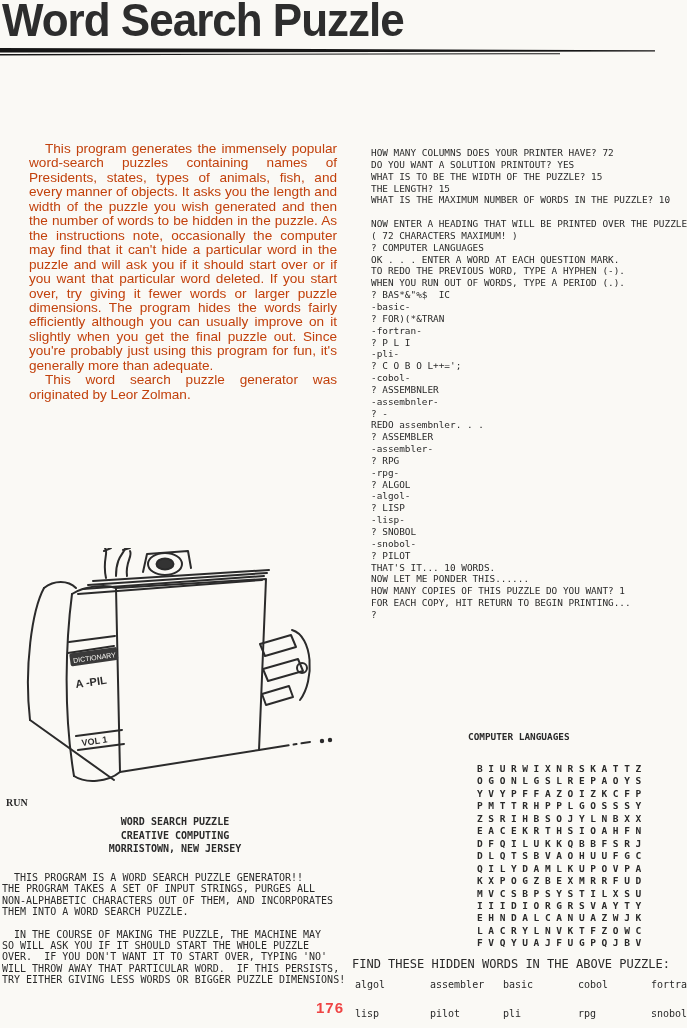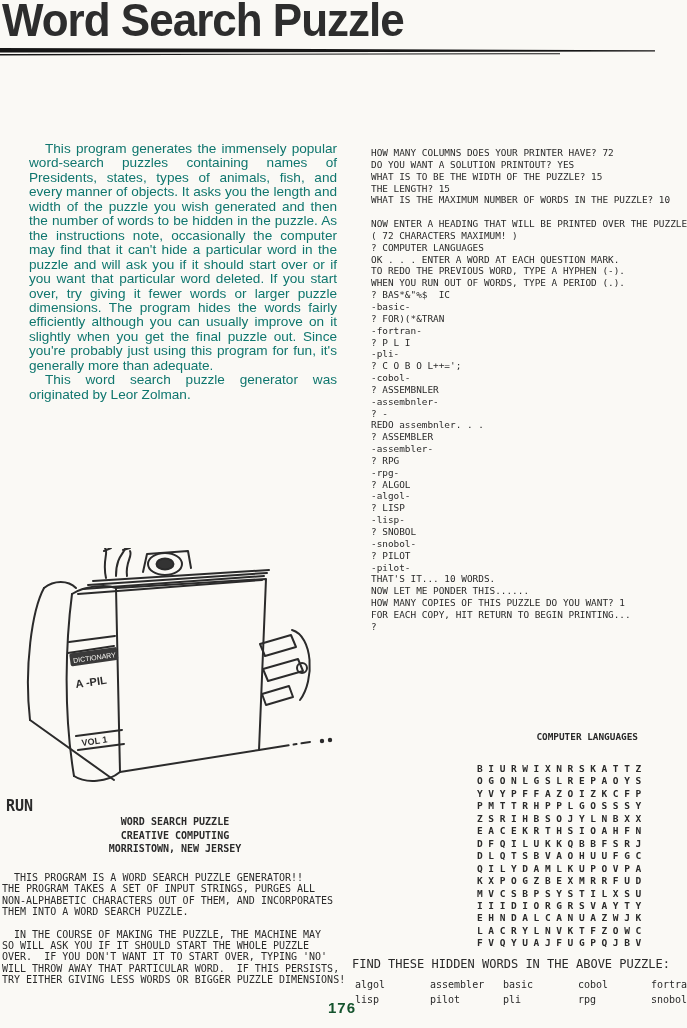--- a/index.html
+++ b/index.html
@@ -12,64 +12,64 @@
   .title{
     position:absolute;left:2px;top:-6px;
     font-family:"Liberation Sans",sans-serif;font-weight:900;
     font-size:44px;letter-spacing:-1px;color:#2d2d2d;
     transform:scaleY(1.04);transform-origin:top left;white-space:nowrap;
   }
   .title-rule{position:absolute;left:0;top:48px;width:660px;height:8px;}
   
   .article{
     position:absolute;left:29px;top:142px;width:308px;
-    font-size:13.6px;line-height:14.45px;text-align:justify;color:#0f766e;
+    font-size:13.6px;line-height:14.45px;text-align:justify;color:#c2410c;
   }
   .article p{margin:0;text-indent:16px;}
   
   .illo{position:absolute;left:10px;top:548px;width:330px;height:245px;}
   
   .mono{font-family:"DejaVu Sans Mono",monospace;color:#2a2a2a;}
-  .run-label{position:absolute;left:6px;top:797px;font-size:15px;font-weight:bold;}
+  .run-label{position:absolute;left:6px;top:797px;font-size:10px;font-weight:bold;font-family:Liberation Serif, serif;}
   .listing-header{
     position:absolute;left:0px;top:815px;width:350px;text-align:center;
     font-size:10px;line-height:13.5px;font-weight:bold;
   }
   .listing-body{
     position:absolute;left:2px;top:872px;width:360px;
     font-size:10px;line-height:11.35px;
   }
   .listing-body div,.listing-header div{white-space:pre;}
   .page-number{
-    position:absolute;left:328px;top:999px;font-size:15px;font-weight:bold;color:#14532d;
+    position:absolute;left:316px;top:999px;font-size:15px;font-weight:bold;color:#ef4444;
     letter-spacing:1px;
   }
   
   .terminal{
     position:absolute;left:355px;top:147px;width:332px;
     font-size:9.4px;line-height:11.85px;
   }
   .terminal div{white-space:pre;margin-left:16px;}
   
   .puzzle-heading{
-    position:absolute;left:468px;top:731px;width:170px;text-align:right;
+    position:absolute;left:468px;top:731px;width:170px;text-align:left;
     font-size:9.4px;font-weight:bold;white-space:nowrap;
   }
   .grid{
     position:absolute;left:469px;top:763px;
     font-size:9.5px;line-height:12.45px;font-weight:bold;margin-left:8px;
   }
   .grid div{letter-spacing:5.6px;white-space:pre;}
   .find-label{
     position:absolute;left:352px;top:957px;font-size:12px;white-space:nowrap;
   }
   .words{
     position:absolute;left:355px;top:978px;width:332px;
     display:grid;grid-template-columns:75px 73px 75px 73px auto;
-    grid-auto-flow:row;row-gap:1px;
+    grid-auto-flow:row;row-gap:15px;
     font-size:10px;line-height:13.5px;
   }
 </style>
 </head>
 <body>
 
 <div class="page">
 
   <div class="title">Word Search Puzzle</div>
   <svg class="title-rule" viewBox="0 0 660 8" preserveAspectRatio="none">
@@ -181,21 +181,20 @@
       <div>-assembler-</div>
       <div>? RPG</div>
       <div>-rpg-</div>
       <div>? ALGOL</div>
       <div>-algol-</div>
       <div>? LISP</div>
       <div>-lisp-</div>
       <div>? SNOBOL</div>
       <div>-snobol-</div>
       <div>? PILOT</div>
-      <div>-pilot-</div>
       <div>THAT'S IT... 10 WORDS.</div>
       <div>NOW LET ME PONDER THIS......</div>
       <div>HOW MANY COPIES OF THIS PUZZLE DO YOU WANT? 1</div>
       <div>FOR EACH COPY, HIT RETURN TO BEGIN PRINTING...</div>
       <div>?</div>
     </div>
 
   <div class="puzzle-heading mono">COMPUTER LANGUAGES</div>
   <div class="grid mono">
       <div>BIURWIXNRSKATTZ</div>

